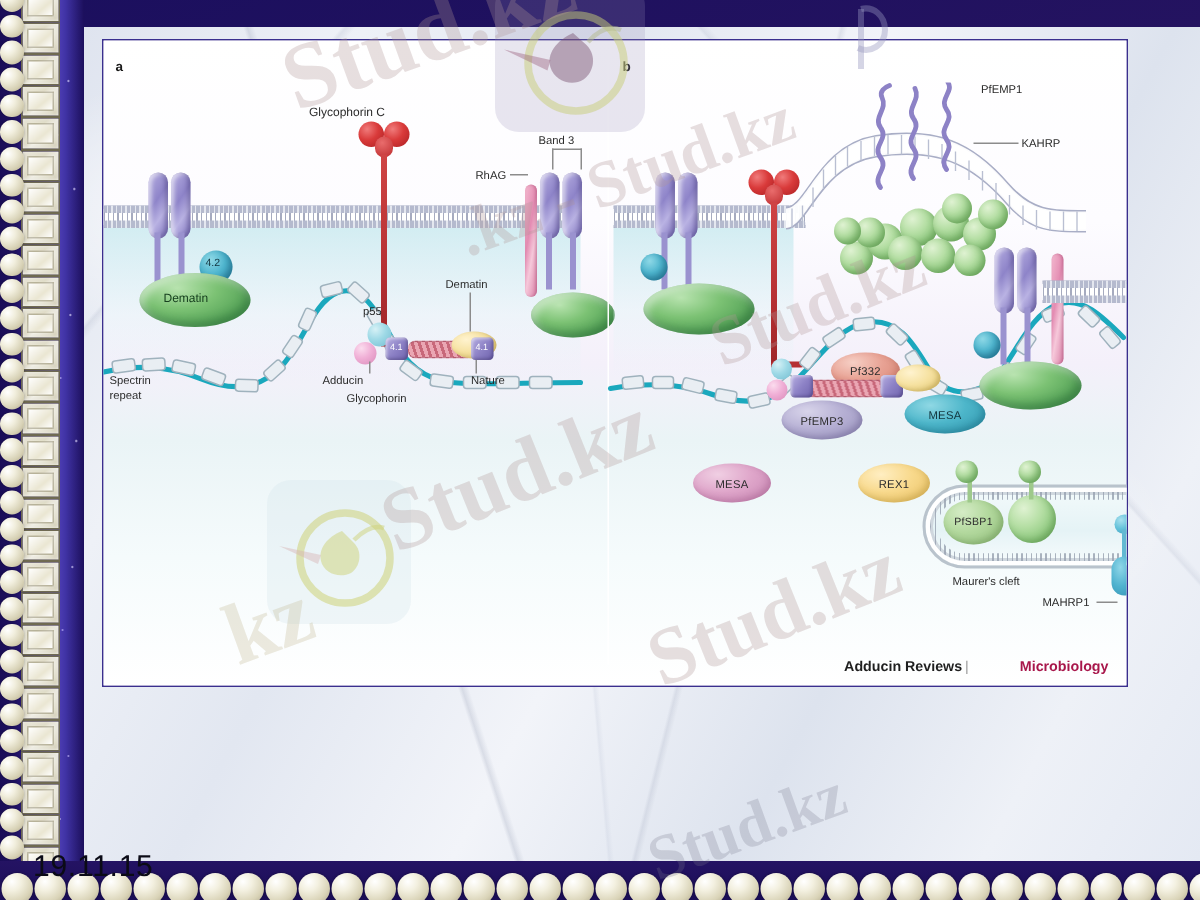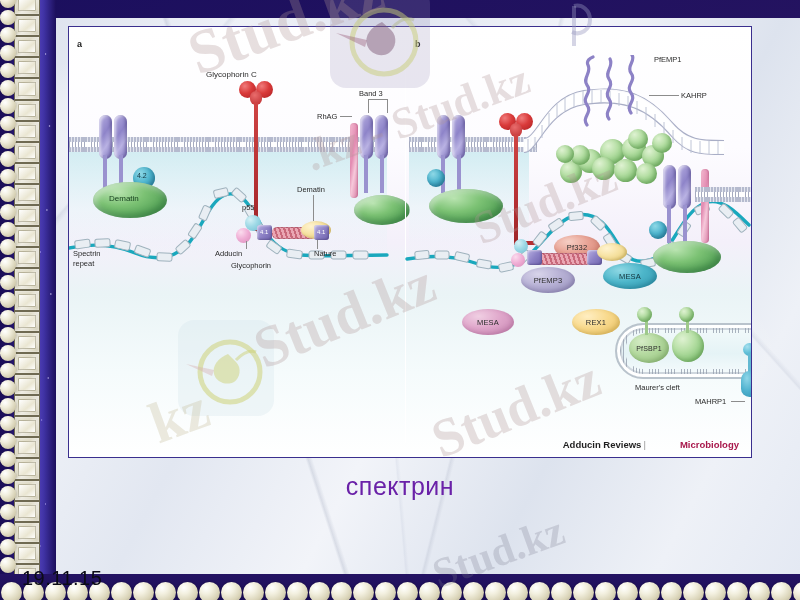--- a/index.html
+++ b/index.html
@@ -650,21 +650,20 @@
       <path d="M 62 40 C 70 31, 77 29, 84 32" fill="none" stroke="rgba(180,185,140,.5)" stroke-width="3"></path>
     </svg>
   </div>
   <div class="wm-bird" style="left:552px; top:-10px; width:70px; height:70px;">
     <svg width="70" height="70" viewBox="0 0 70 70">
       <path d="M 22 16 C 30 14, 38 20, 38 30 C 38 40, 28 46, 20 42" fill="none" stroke="rgba(150,150,190,.4)" stroke-width="4"></path>
       <path d="M 22 16 L 22 56" fill="none" stroke="rgba(150,150,190,.4)" stroke-width="4"></path>
     </svg>
   </div>
 
-  <div id="caption">спектрин</div>
 
   <div id="left-border">
     <div class="sparkle-col"></div>
     <div class="gem-strip" id="gem-strip">
         <div class="gem"></div>
         <div class="gem"></div>
         <div class="gem"></div>
         <div class="gem"></div>
         <div class="gem"></div>
         <div class="gem"></div>

